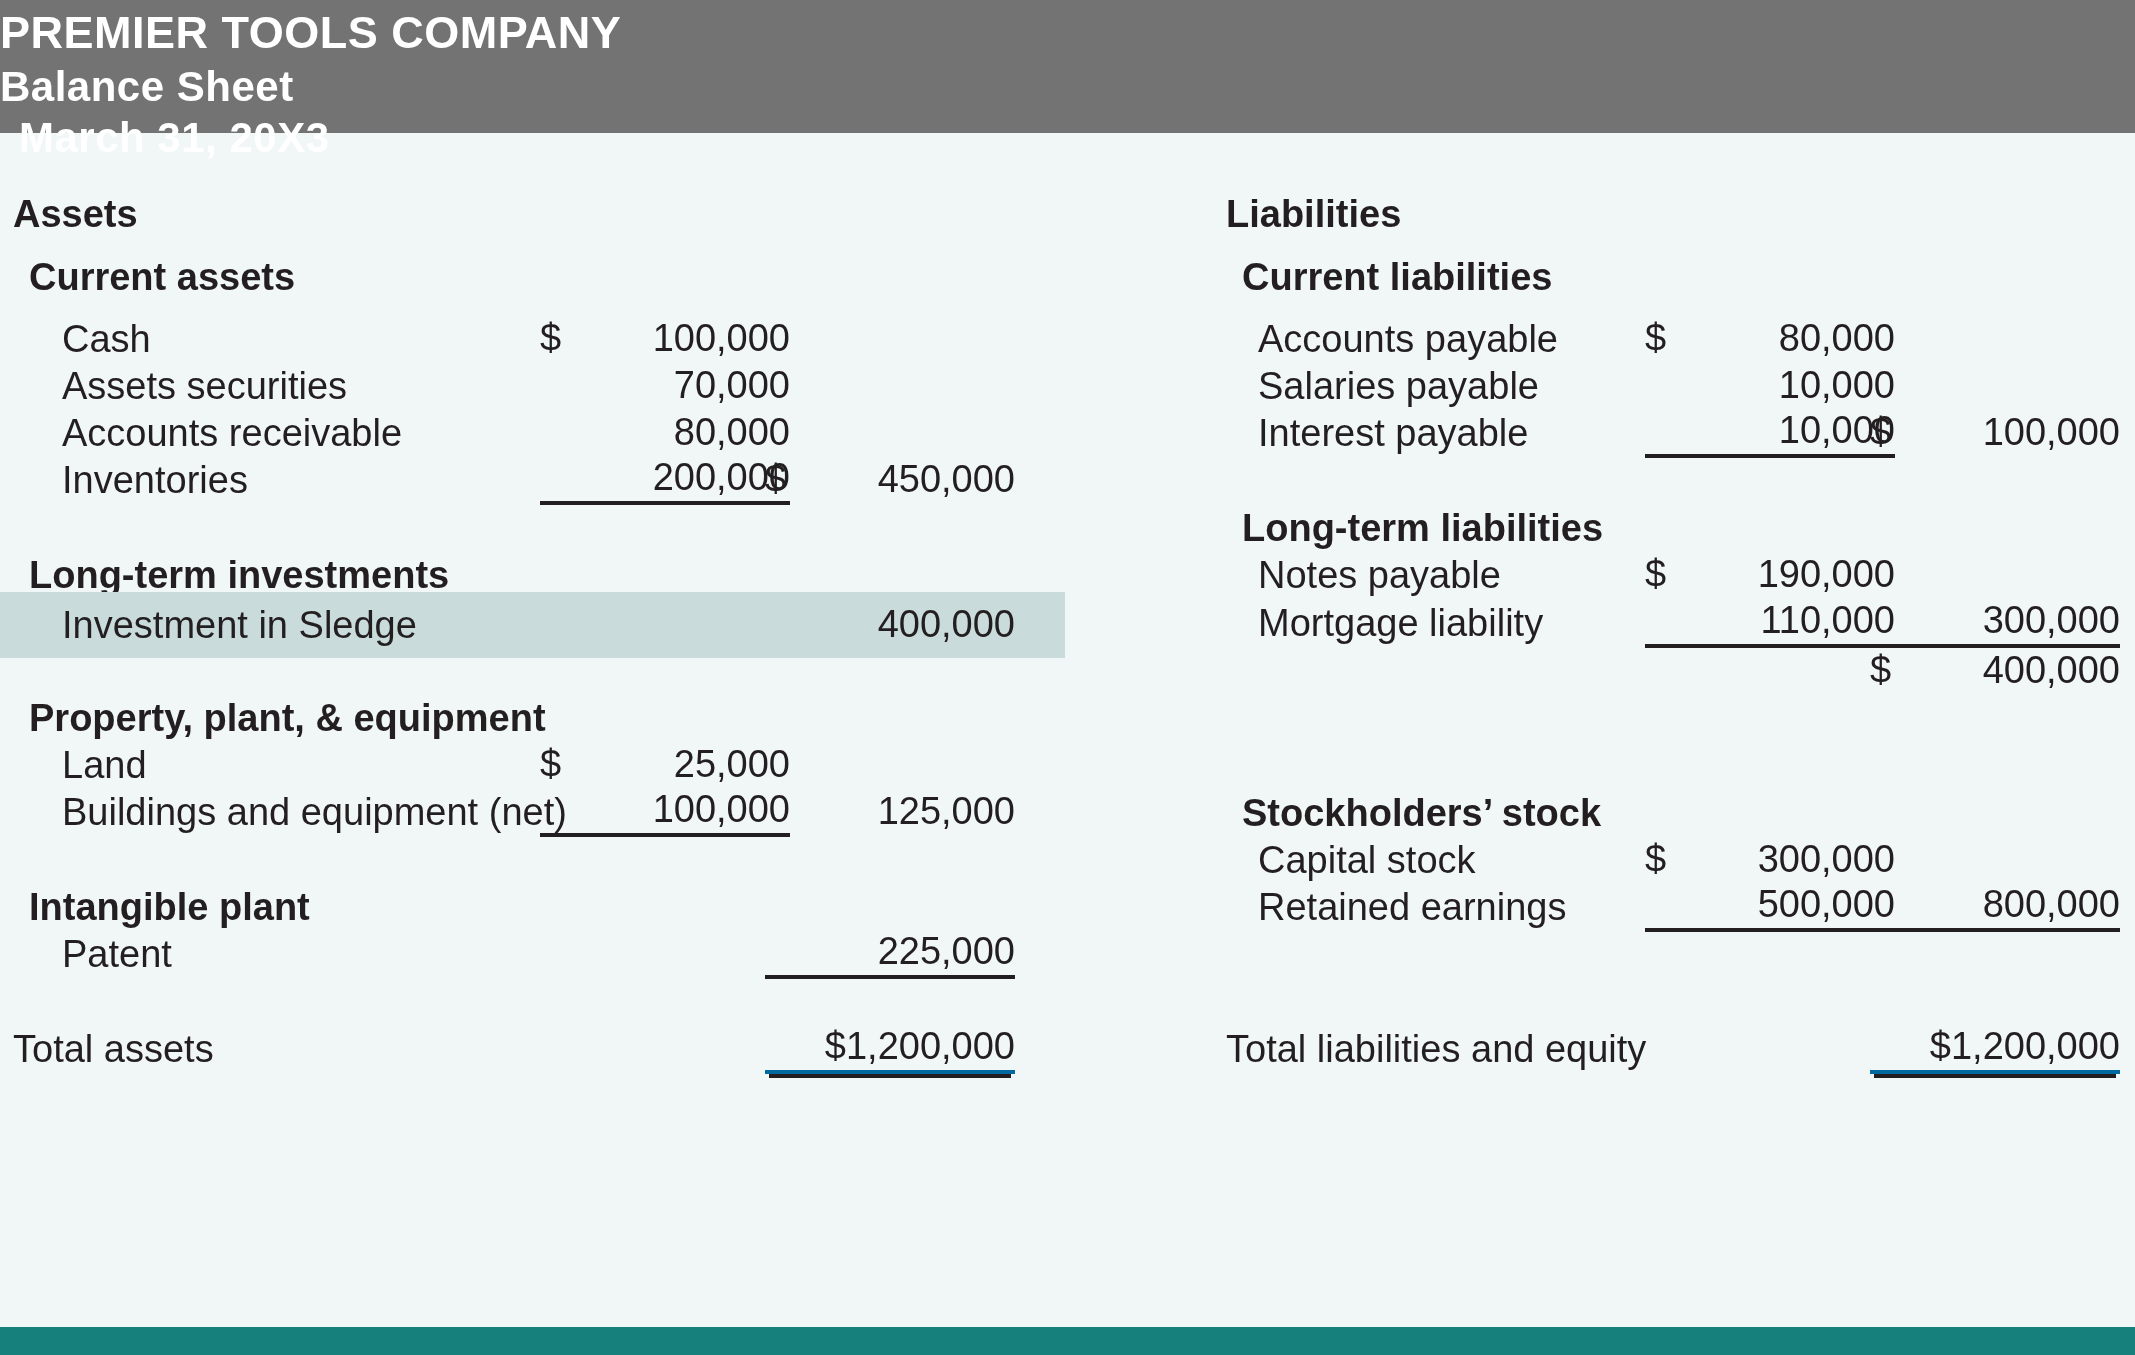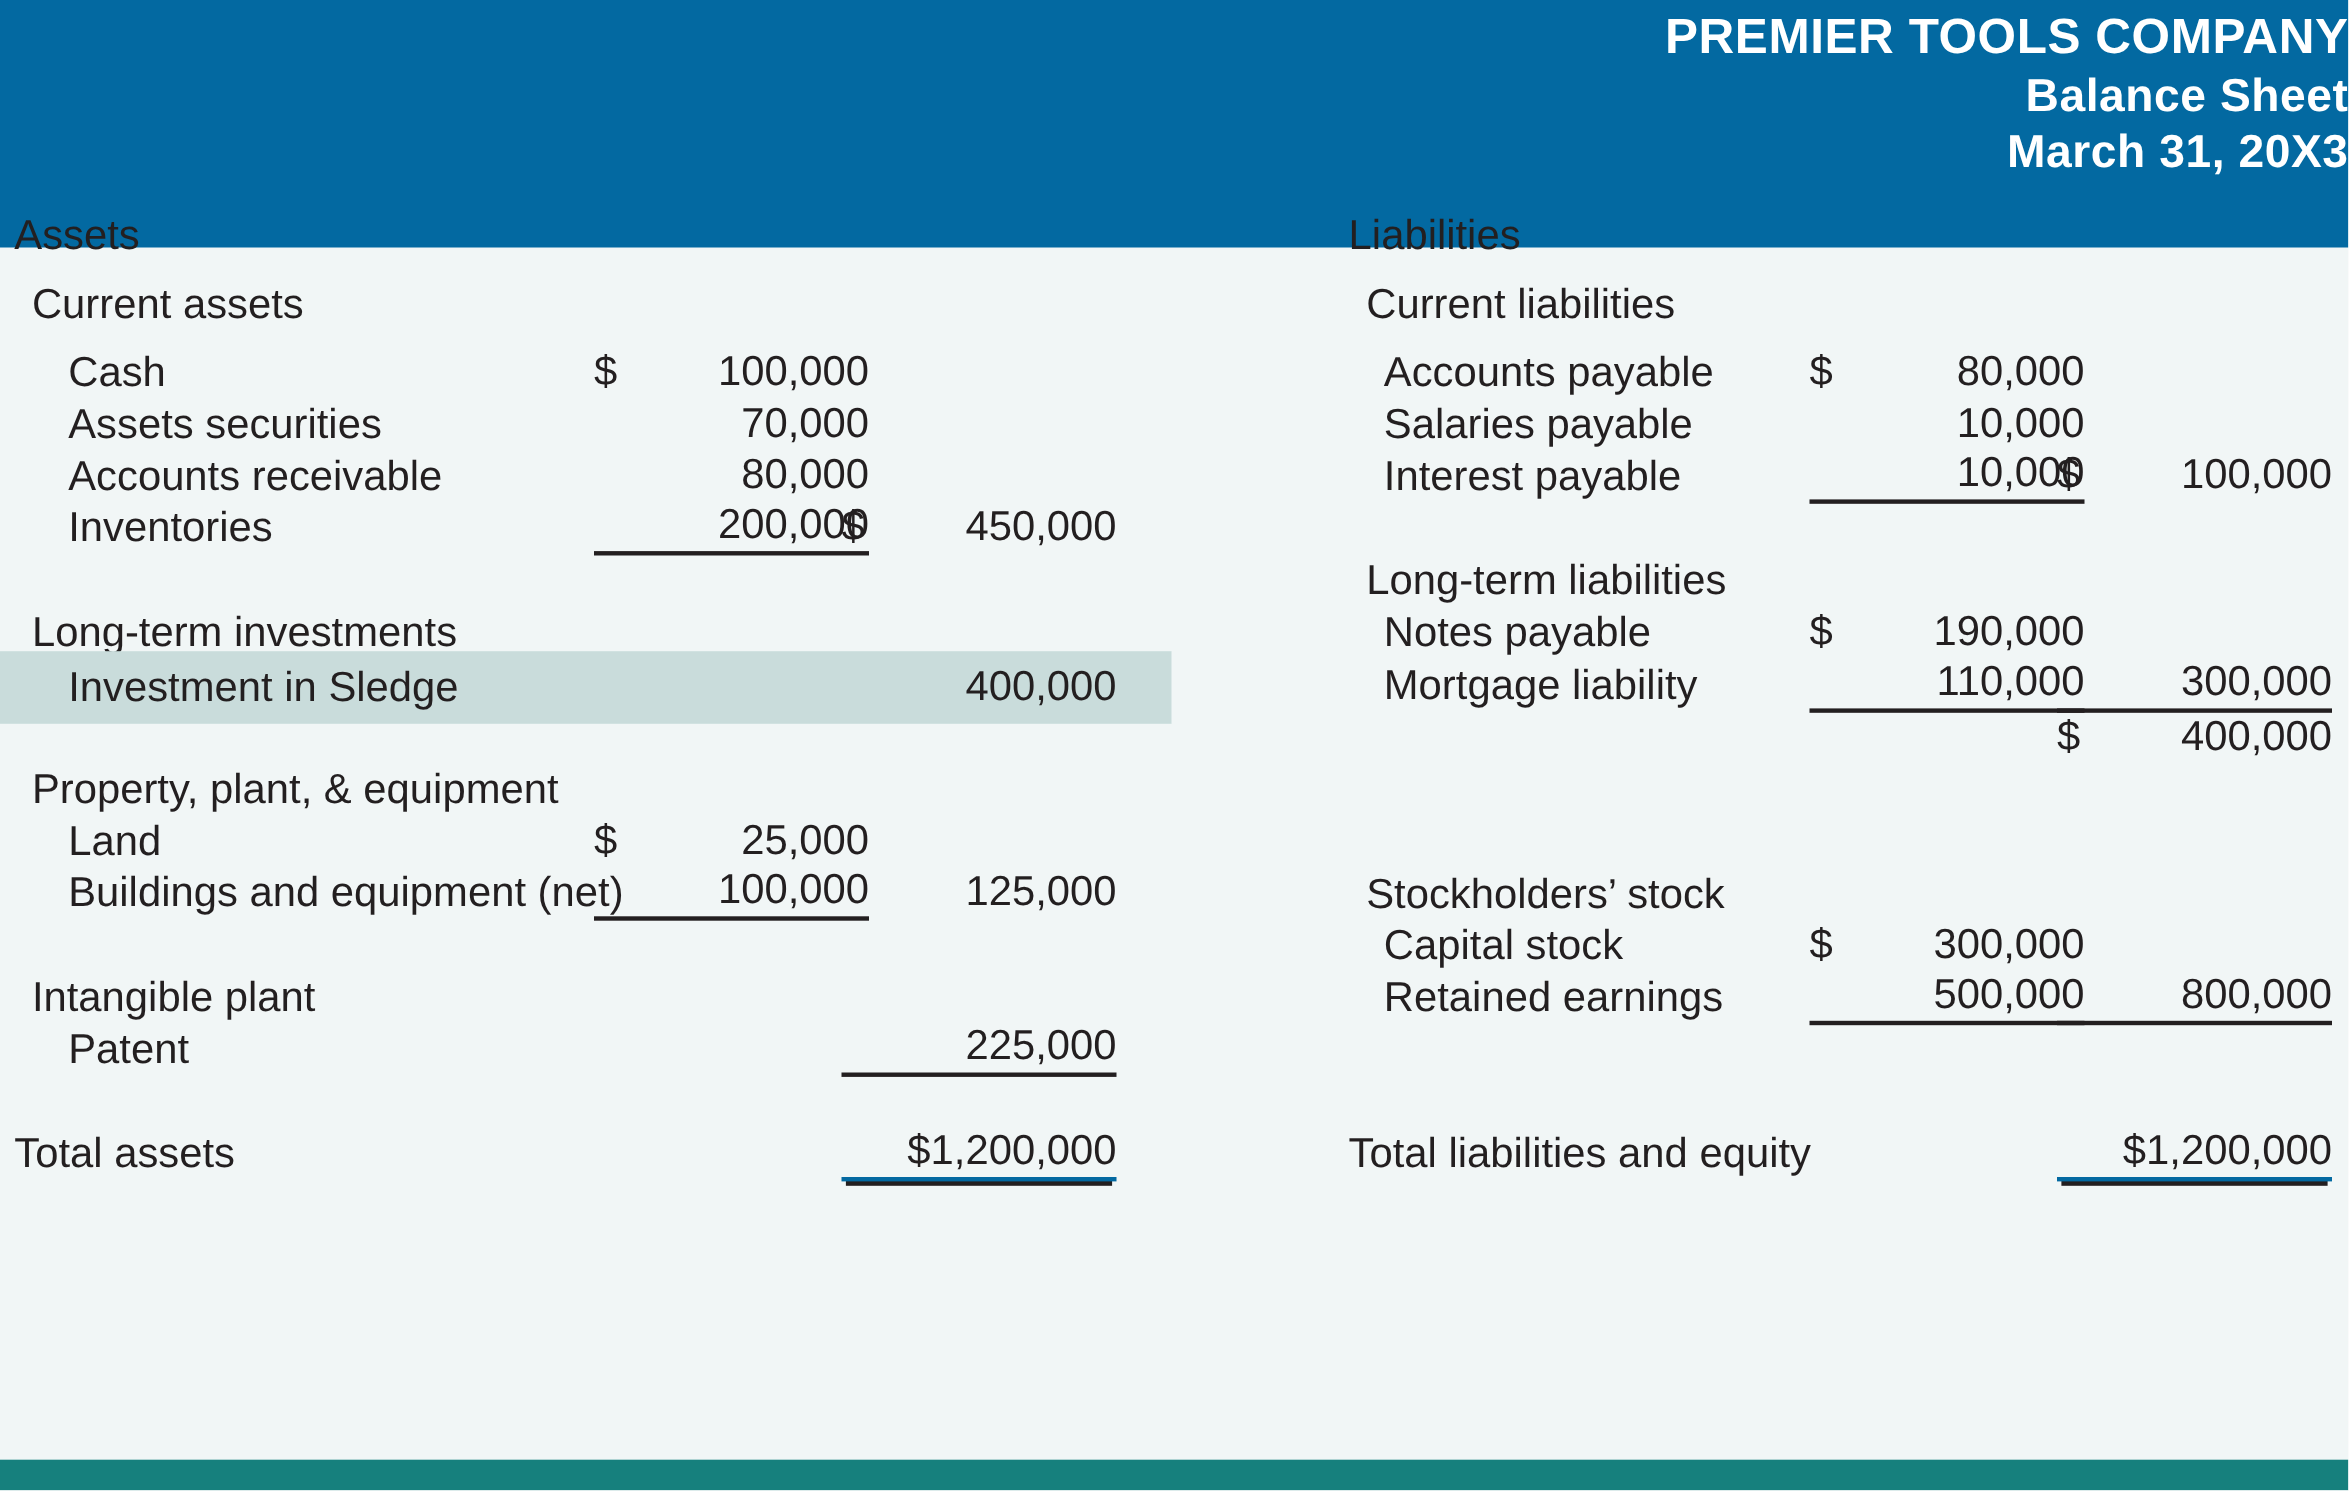--- a/index.html
+++ b/index.html
@@ -18,24 +18,24 @@
     overflow: hidden;
     box-sizing: border-box;
   }
 
   
   .header-bar {
     position: absolute;
     left: 0;
     top: 0;
     width: 2135px;
-    height: 225px;
-    background: #0369a1;
+    height: 133px;
+    background: #737373;
     color: #ffffff;
-    text-align: right;
+    text-align: left;
     box-sizing: border-box;
     padding-top: 6px;
   }
   .header-bar .h-line {
     display: block;
     font-weight: bold;
     letter-spacing: 0.5px;
     line-height: 1.22;
   }
   .h-company {
@@ -90,21 +90,21 @@
     background: #c9dcdb;
   }
 
   .label {
     flex: 0 0 auto;
     font-size: 38px;
     color: #231f20;
     white-space: nowrap;
   }
   .label.section {
-    font-weight: normal;
+    font-weight: bold;
   }
 
   
   .ind0 { padding-left: 13px; }
   .ind1 { padding-left: 29px; text-align: center; }
   .ind2 { padding-left: 62px; }
 
   .col-right .ind0 { padding-left: 161px; }
   .col-right .ind1 { padding-left: 177px; }
   .col-right .ind2 { padding-left: 193px; }

